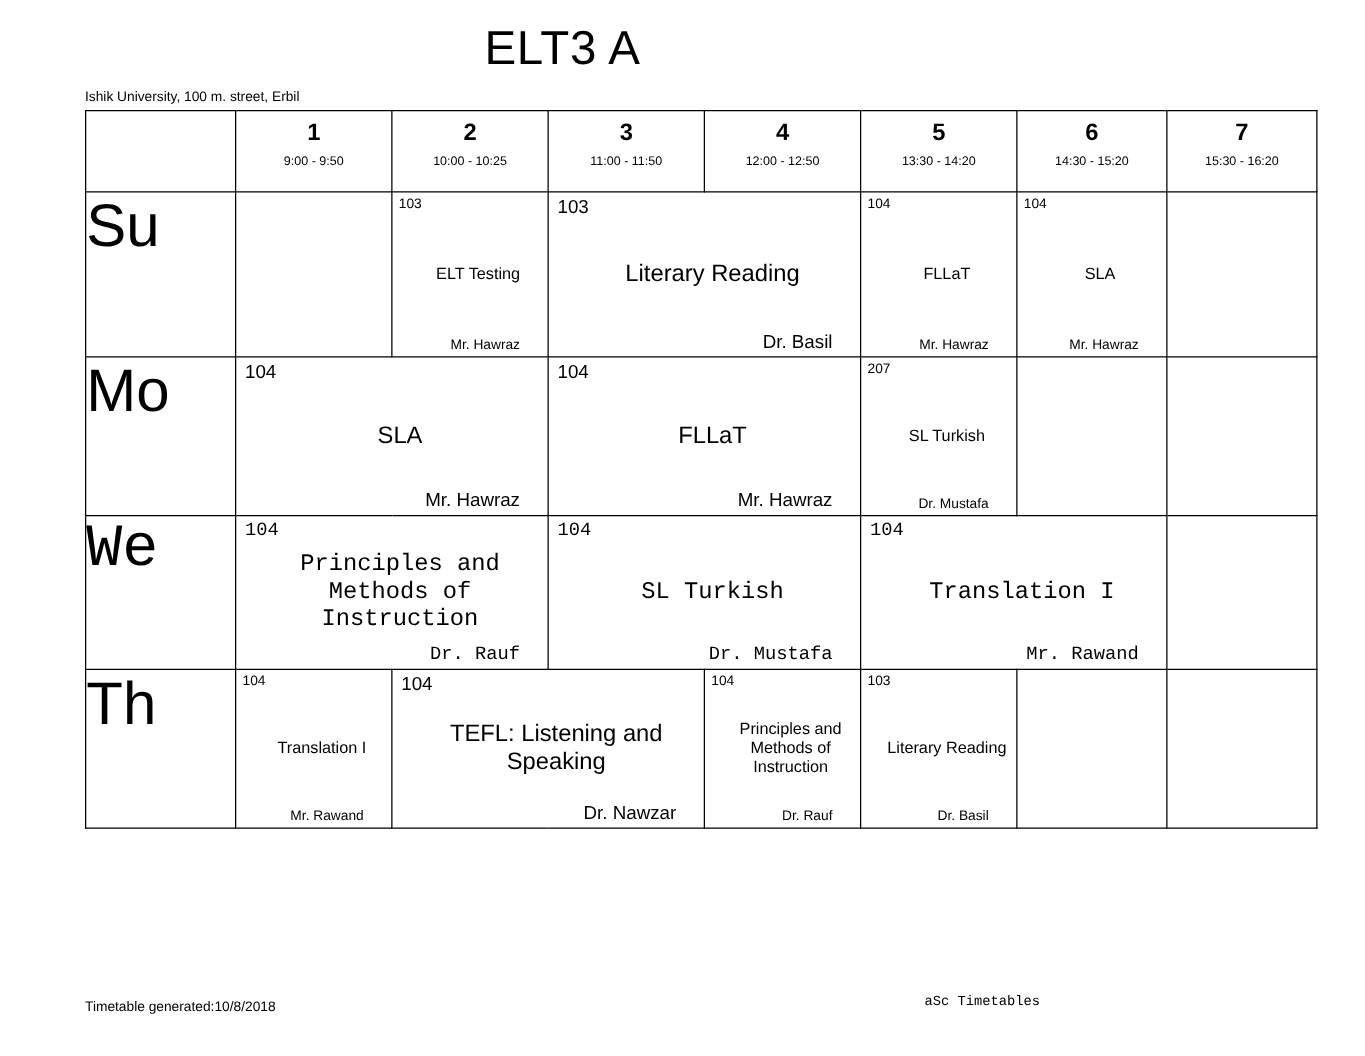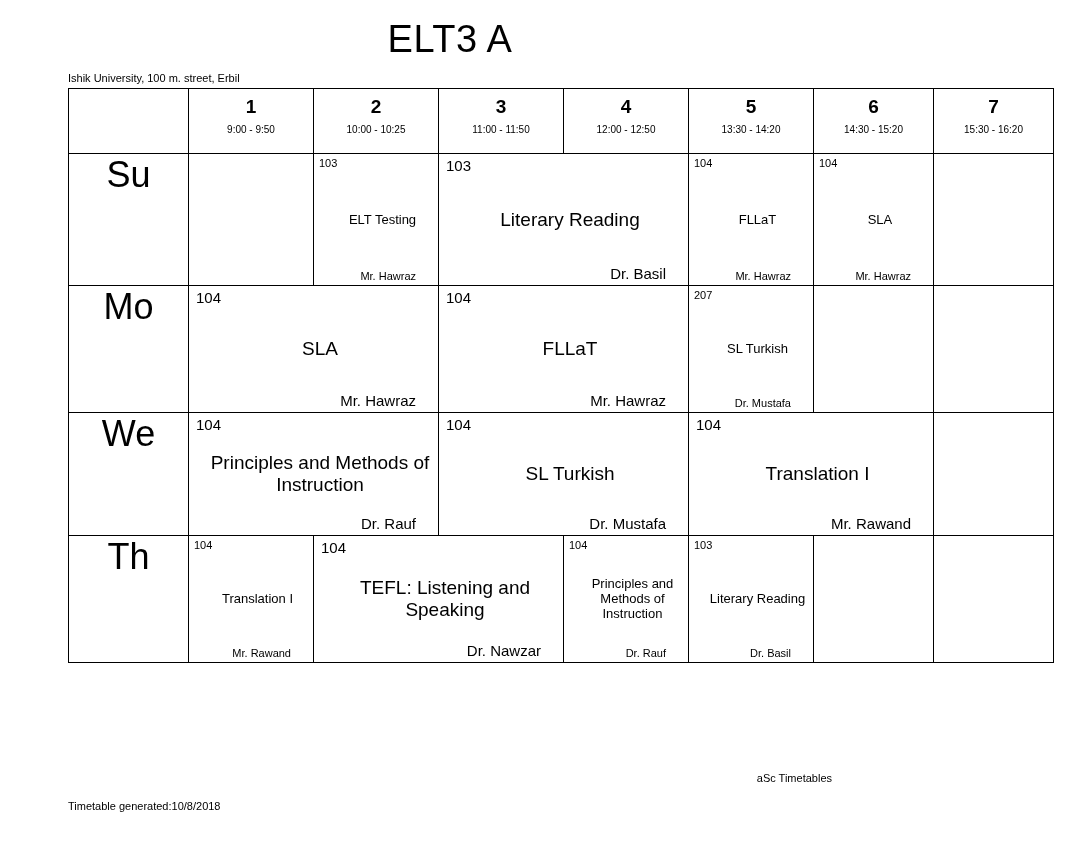--- a/index.html
+++ b/index.html
@@ -61,29 +61,28 @@
     font-weight: bold;
     line-height: 1.1;
     margin-top: 8px;
   }
   .hdr-time {
     font-size: 10px;
     margin-top: 6px;
   }
   .day-cell {
     width: 120px;
-    text-align: center;
     vertical-align: middle;
-    font-size: 36px;
+    font-size: 48px;
     font-weight: normal;
   }
   .row-su td { height: 131px; }
   .row-mo td { height: 126px; }
   .row-tu td { height: 131px; }
-  .row-we td { height: 122px; }
+  .row-we td { height: 122px; font-family: Liberation Mono, monospace; }
   .row-th td { height: 126px; }
 
   .lesson {
     position: relative;
     width: 100%;
     height: 100%;
     box-sizing: border-box;
   }
   .lesson .room {
     position: absolute;
@@ -123,22 +122,23 @@
 
   .footer-left {
     position: absolute;
     left: 68px;
     top: 800px;
     font-size: 11px;
   }
   .footer-right {
     position: absolute;
     right: 68px;
-    top: 772px;
-    font-size: 11px;
+    top: 796px;
+    font-size: 11px;
+    font-family: Liberation Mono, monospace;
   }
 </style>
 </head>
 <body>
 
 <div class="page">
 
   <h1 class="title">ELT3 A</h1>
   <div class="subtitle">Ishik University, 100 m. street, Erbil</div>
 

